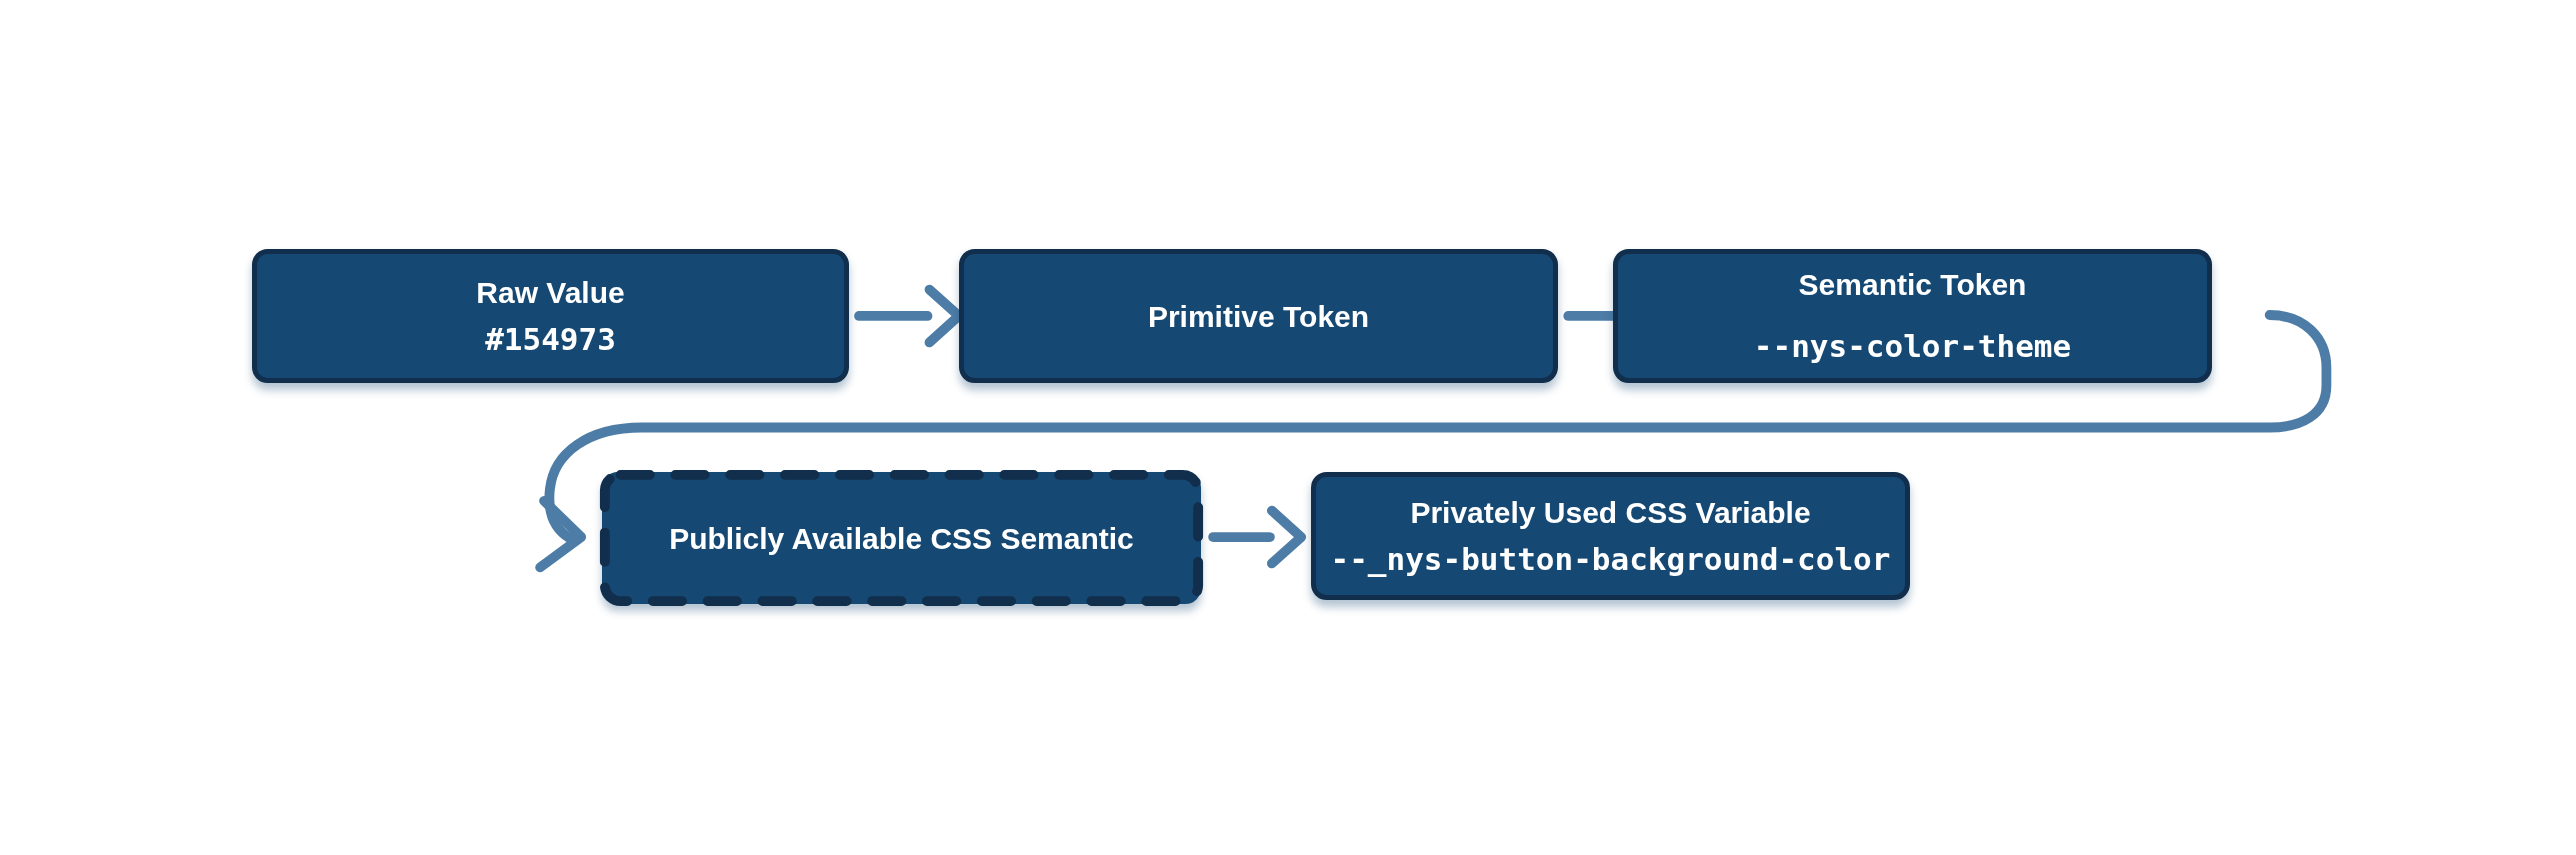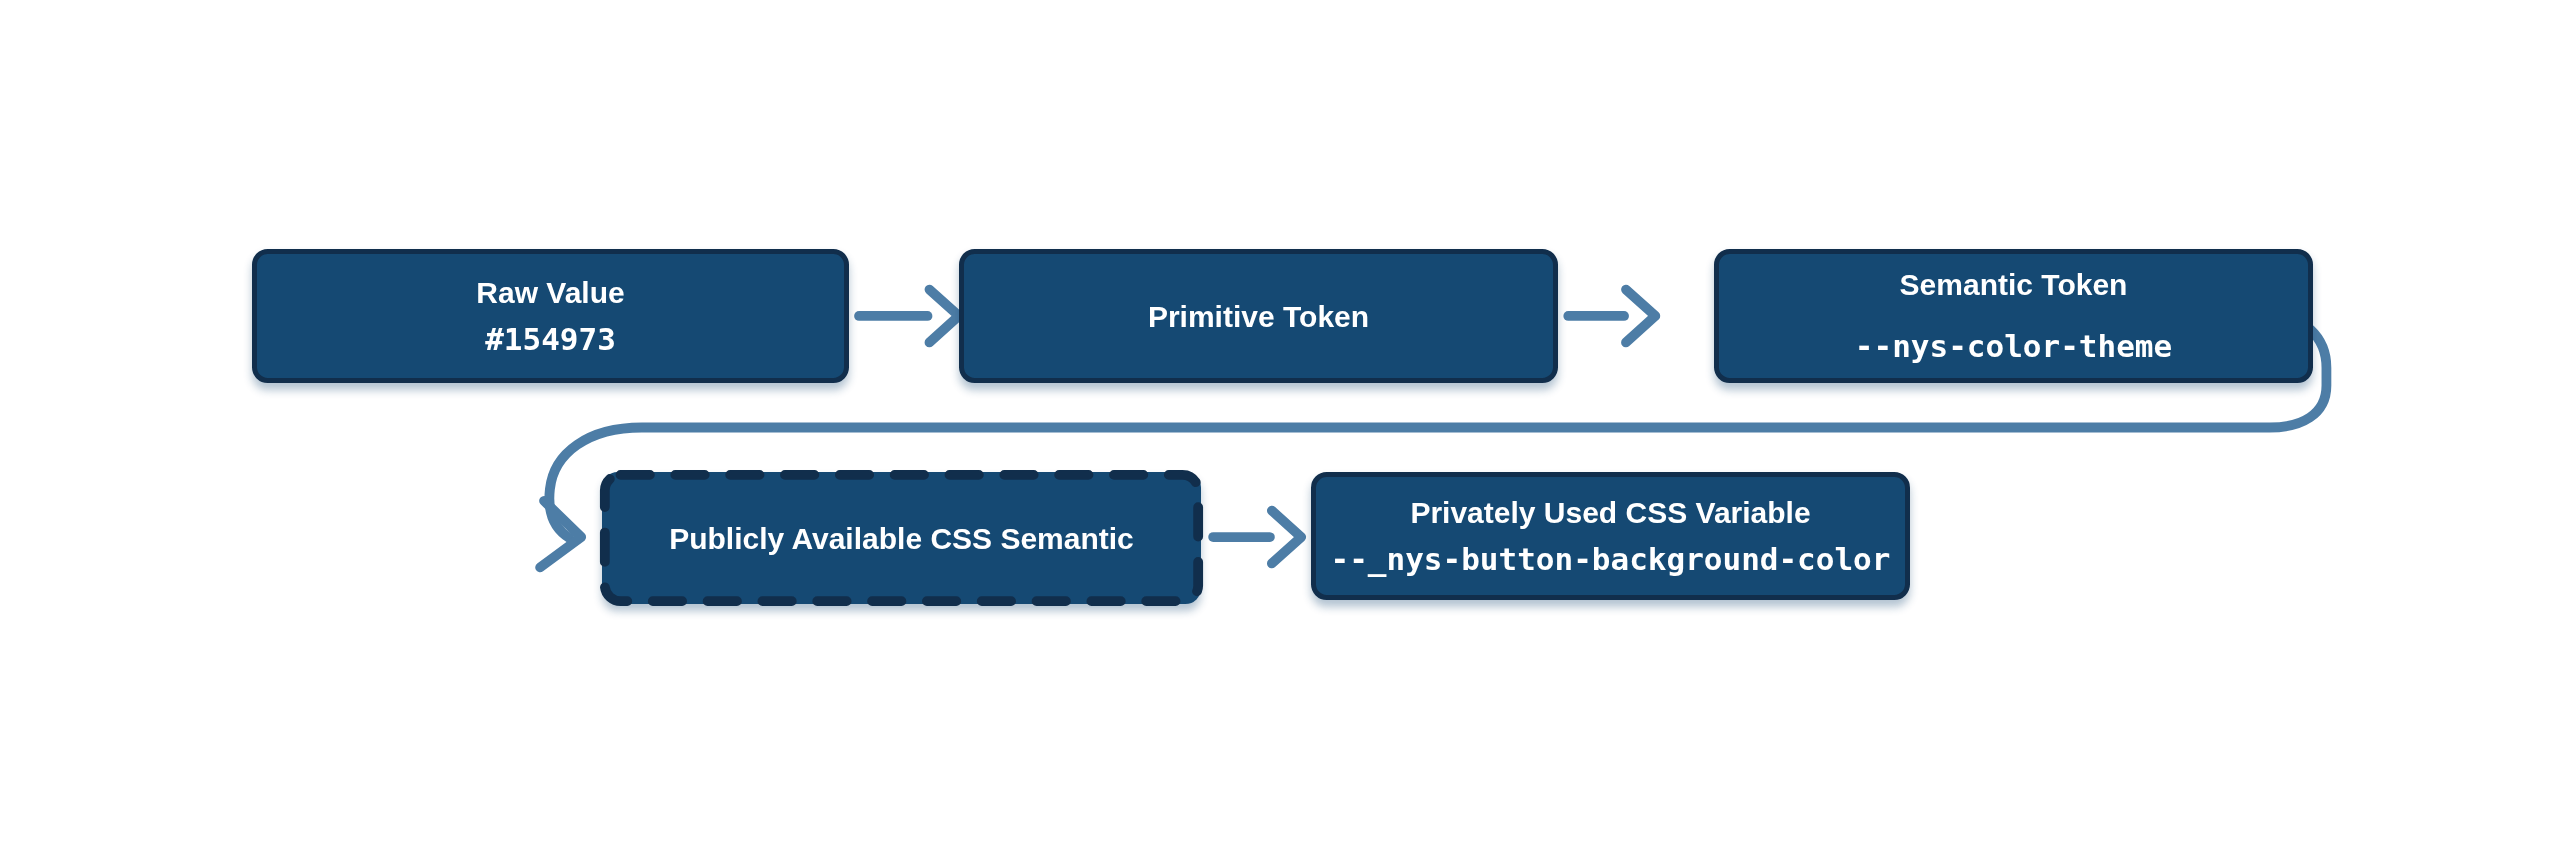--- a/index.html
+++ b/index.html
@@ -49,21 +49,21 @@
   }
   .node .code {
     font-family: "DejaVu Sans Mono", monospace;
     font-size: 31px;
     line-height: 1.1;
     white-space: nowrap;
     font-weight: bold;
   }
   #node-raw-value        { left: 252px;  top: 249px; width: 597px; }
   #node-primitive-token  { left: 959px;  top: 249px; }
-  #node-semantic-token   { left: 1714px; top: 249px; gap: 28px; }
+  #node-semantic-token   { left: 1613px; top: 249px; gap: 28px; }
   #node-public-variable  { left: 602px;  top: 472px; height: 132px; border: none; }
   #node-private-variable { left: 1311px; top: 472px; height: 128px; }
   
   #node-public-variable .dash-overlay {
     position: absolute;
     left: -4.9px;
     top: -4.9px;
     width: 609px;
     height: 142px;
     overflow: visible;

